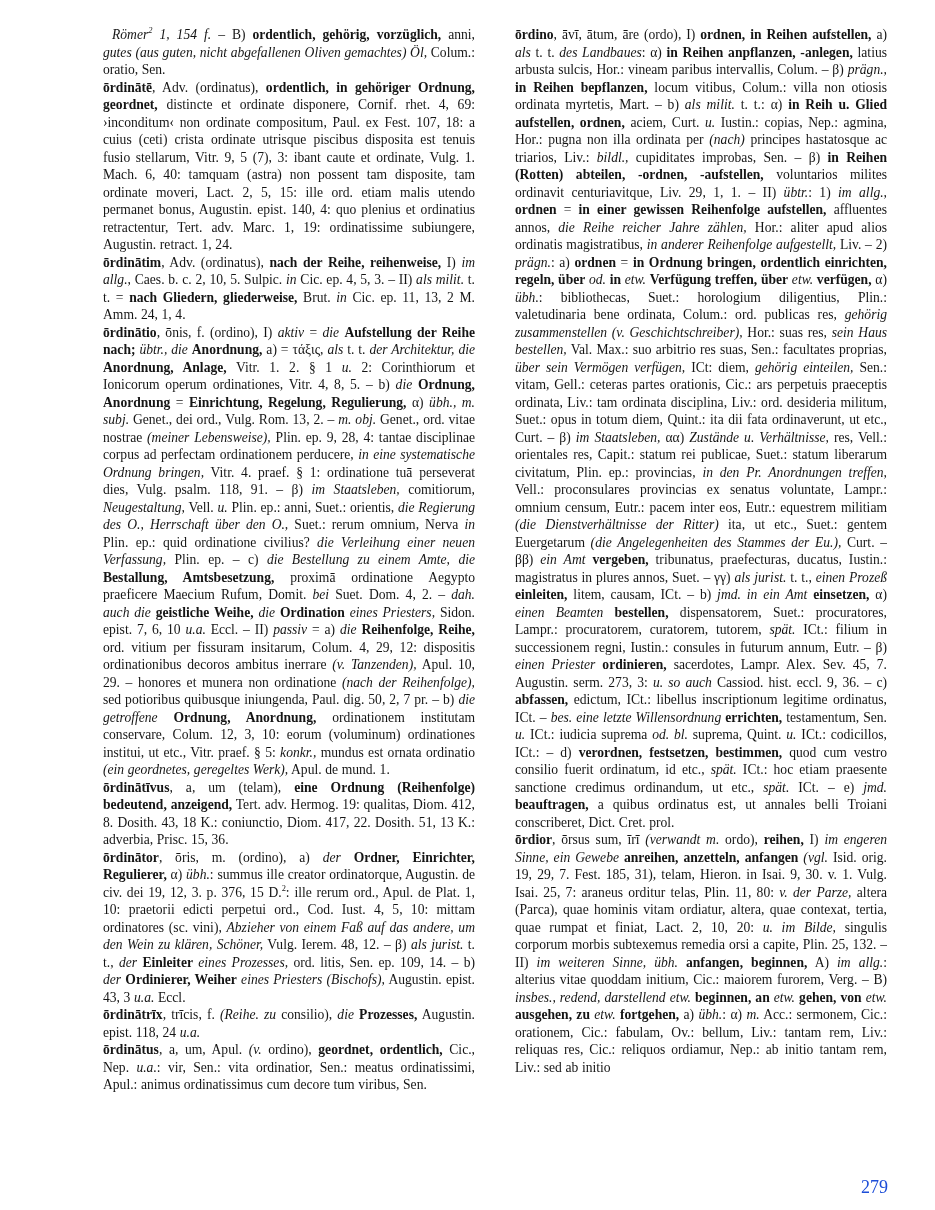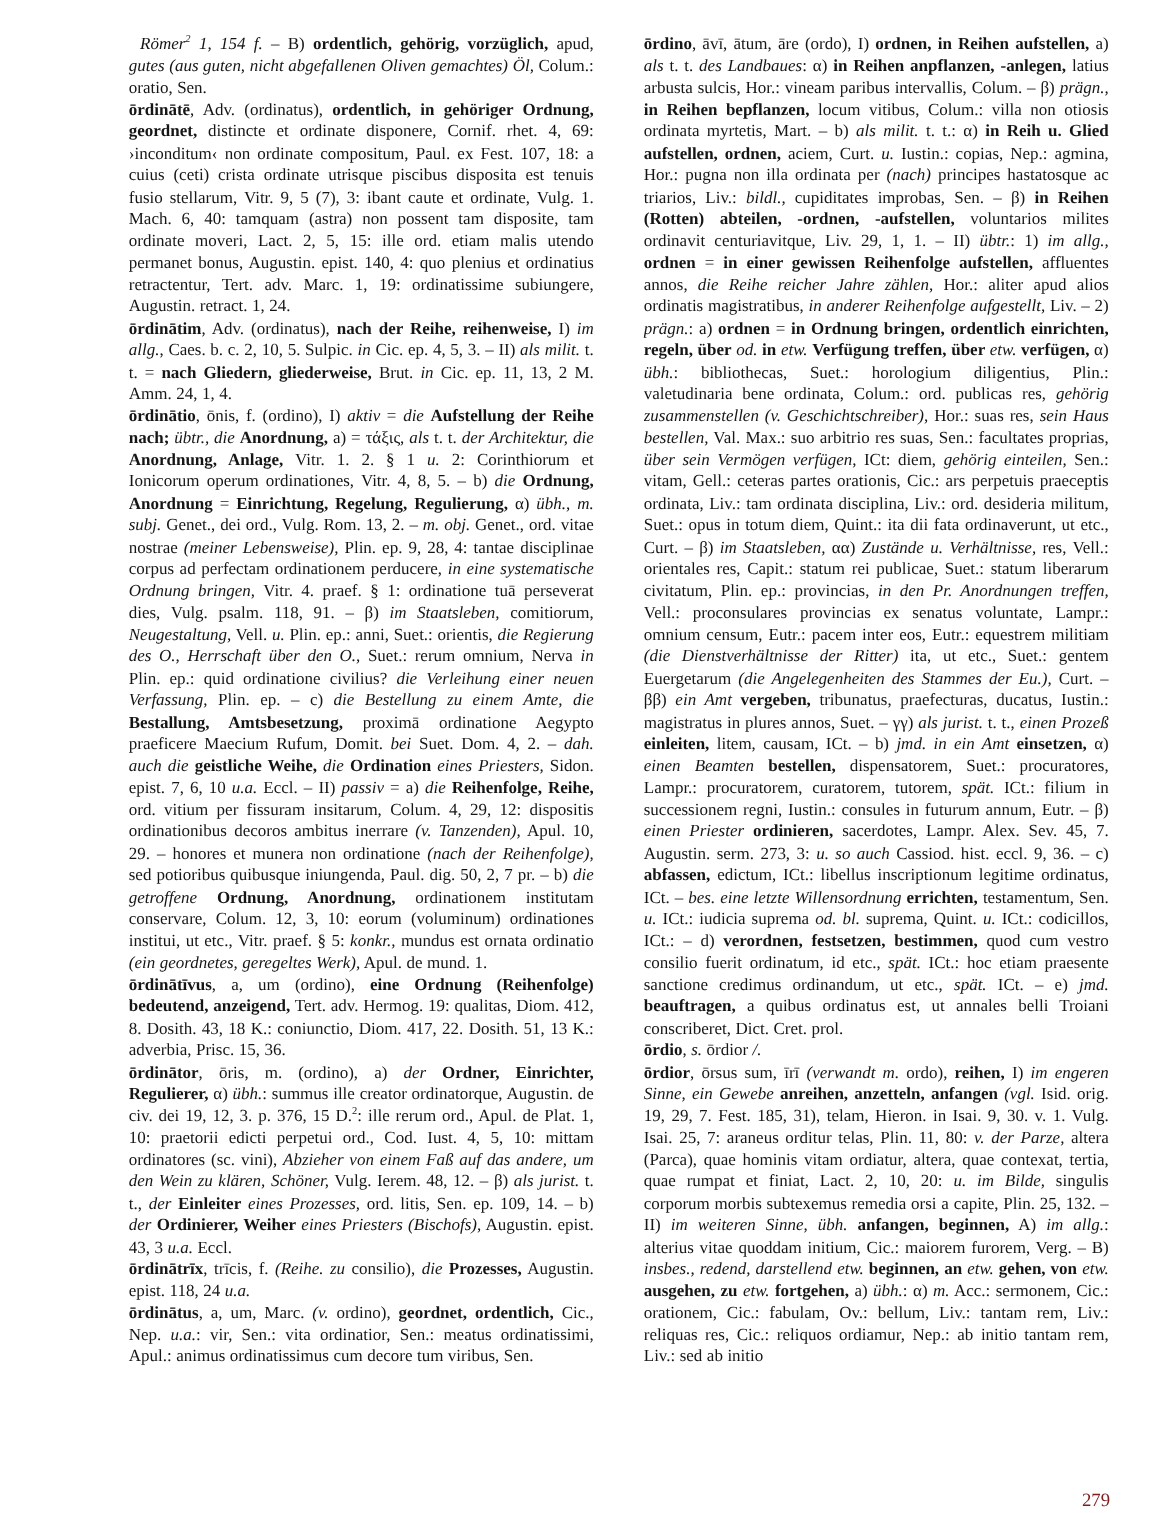--- a/index.html
+++ b/index.html
@@ -36,40 +36,39 @@
   }
   .col p.entry.indent { text-indent: 9px; }
   .seg-b  { font-weight: bold; }
   .seg-i  { font-style: italic; }
   .seg-bi { font-weight: bold; }
   .seg-sup  { vertical-align: super; font-size: 0.62em; line-height: 0; }
   .seg-isup { vertical-align: super; font-size: 0.62em; line-height: 0; font-style: italic; }
   .page-number {
     position: absolute;
     right: 47px;
-    bottom: 0;
-    font-size: 15px;
-    color: #7f1d1d;
+    bottom: 12px;
+    font-size: 18px;
+    color: #1d4ed8;
   }
 </style>
 </head>
 <body>
 
 <div class="page">
   <div class="columns">
     <div class="col">
-        <p class="entry indent"><span class="seg-i">Römer</span><span class="seg-isup">2</span><span class="seg-i"> 1, 154 f.</span><span> – B) </span><span class="seg-bi">ordentlich, gehörig, vorzüglich,</span><span> apud, </span><span class="seg-i">gutes (aus guten, nicht abgefallenen Oliven gemachtes) Öl,</span><span> Colum.: oratio, Sen.</span></p>
+        <p class="entry indent"><span class="seg-i">Römer</span><span class="seg-isup">2</span><span class="seg-i"> 1, 154 f.</span><span> – B) </span><span class="seg-bi">ordentlich, gehörig, vorzüglich,</span><span> anni, </span><span class="seg-i">gutes (aus guten, nicht abgefallenen Oliven gemachtes) Öl,</span><span> Colum.: oratio, Sen.</span></p>
         <p class="entry"><span class="seg-b">ōrdinātē</span><span>, Adv. (ordinatus), </span><span class="seg-bi">ordentlich, in gehöriger Ordnung, geordnet,</span><span> distincte et ordinate disponere, Cornif. rhet. 4, 69: ›inconditum‹ non ordinate compositum, Paul. ex Fest. 107, 18: a cuius (ceti) crista ordinate utrisque piscibus disposita est tenuis fusio stellarum, Vitr. 9, 5 (7), 3: ibant caute et ordinate, Vulg. 1. Mach. 6, 40: tamquam (astra) non possent tam disposite, tam ordinate moveri, Lact. 2, 5, 15: ille ord. etiam malis utendo permanet bonus, Augustin. epist. 140, 4: quo plenius et ordinatius retractentur, Tert. adv. Marc. 1, 19: ordinatissime subiungere, Augustin. retract. 1, 24.</span></p>
         <p class="entry"><span class="seg-b">ōrdinātim</span><span>, Adv. (ordinatus), </span><span class="seg-bi">nach der Reihe, reihenweise,</span><span> I) </span><span class="seg-i">im allg.</span><span>, Caes. b. c. 2, 10, 5. Sulpic. </span><span class="seg-i">in</span><span> Cic. ep. 4, 5, 3. – II) </span><span class="seg-i">als milit.</span><span> t. t. = </span><span class="seg-bi">nach Gliedern, gliederweise,</span><span> Brut. </span><span class="seg-i">in</span><span> Cic. ep. 11, 13, 2 M. Amm. 24, 1, 4.</span></p>
         <p class="entry"><span class="seg-b">ōrdinātio</span><span>, ōnis, f. (ordino), I) </span><span class="seg-i">aktiv</span><span> = </span><span class="seg-i">die</span><span> </span><span class="seg-bi">Aufstellung der Reihe nach;</span><span> </span><span class="seg-i">übtr., die</span><span> </span><span class="seg-bi">Anordnung,</span><span> a) = τάξις, </span><span class="seg-i">als</span><span> t. t. </span><span class="seg-i">der Architektur, die</span><span> </span><span class="seg-bi">Anordnung, Anlage,</span><span> Vitr. 1. 2. § 1 </span><span class="seg-i">u.</span><span> 2: Corinthiorum et Ionicorum operum ordinationes, Vitr. 4, 8, 5. – b) </span><span class="seg-i">die</span><span> </span><span class="seg-bi">Ordnung, Anordnung</span><span> = </span><span class="seg-bi">Einrichtung, Regelung, Regulierung,</span><span> α) </span><span class="seg-i">übh., m. subj.</span><span> Genet., dei ord., Vulg. Rom. 13, 2. – </span><span class="seg-i">m. obj.</span><span> Genet., ord. vitae nostrae </span><span class="seg-i">(meiner Lebensweise),</span><span> Plin. ep. 9, 28, 4: tantae disciplinae corpus ad perfectam ordinationem perducere, </span><span class="seg-i">in eine systematische Ordnung bringen,</span><span> Vitr. 4. praef. § 1: ordinatione tuā perseverat dies, Vulg. psalm. 118, 91. – β) </span><span class="seg-i">im Staatsleben,</span><span> comitiorum, </span><span class="seg-i">Neugestaltung,</span><span> Vell. </span><span class="seg-i">u.</span><span> Plin. ep.: anni, Suet.: orientis, </span><span class="seg-i">die Regierung des O., Herrschaft über den O.,</span><span> Suet.: rerum omnium, Nerva </span><span class="seg-i">in</span><span> Plin. ep.: quid ordinatione civilius? </span><span class="seg-i">die Verleihung einer neuen Verfassung,</span><span> Plin. ep. – c) </span><span class="seg-i">die Bestellung zu einem Amte, die</span><span> </span><span class="seg-bi">Bestallung, Amtsbesetzung,</span><span> proximā ordinatione Aegypto praeficere Maecium Rufum, Domit. </span><span class="seg-i">bei</span><span> Suet. Dom. 4, 2. – </span><span class="seg-i">dah. auch die</span><span> </span><span class="seg-bi">geistliche Weihe,</span><span> </span><span class="seg-i">die</span><span> </span><span class="seg-bi">Ordination</span><span> </span><span class="seg-i">eines Priesters,</span><span> Sidon. epist. 7, 6, 10 </span><span class="seg-i">u.a.</span><span> Eccl. – II) </span><span class="seg-i">passiv</span><span> = a) </span><span class="seg-i">die</span><span> </span><span class="seg-bi">Reihenfolge, Reihe,</span><span> ord. vitium per fissuram insitarum, Colum. 4, 29, 12: dispositis ordinationibus decoros ambitus inerrare </span><span class="seg-i">(v. Tanzenden),</span><span> Apul. 10, 29. – honores et munera non ordinatione </span><span class="seg-i">(nach der Reihenfolge),</span><span> sed potioribus quibusque iniungenda, Paul. dig. 50, 2, 7 pr. – b) </span><span class="seg-i">die getroffene</span><span> </span><span class="seg-bi">Ordnung, Anordnung,</span><span> ordinationem institutam conservare, Colum. 12, 3, 10: eorum (voluminum) ordinationes institui, ut etc., Vitr. praef. § 5: </span><span class="seg-i">konkr.,</span><span> mundus est ornata ordinatio </span><span class="seg-i">(ein geordnetes, geregeltes Werk),</span><span> Apul. de mund. 1.</span></p>
-        <p class="entry"><span class="seg-b">ōrdinātīvus</span><span>, a, um (ordino), </span><span class="seg-bi">eine Ordnung (Reihenfolge) bedeutend, anzeigend,</span><span> Tert. adv. Hermog. 19: qualitas, Diom. 412, 8. Dosith. 43, 18 K.: coniunctio, Diom. 417, 22. Dosith. 51, 13 K.: adverbia, Prisc. 15, 36.</span></p>
+        <p class="entry"><span class="seg-b">ōrdinātīvus</span><span>, a, um (telam), </span><span class="seg-bi">eine Ordnung (Reihenfolge) bedeutend, anzeigend,</span><span> Tert. adv. Hermog. 19: qualitas, Diom. 412, 8. Dosith. 43, 18 K.: coniunctio, Diom. 417, 22. Dosith. 51, 13 K.: adverbia, Prisc. 15, 36.</span></p>
         <p class="entry"><span class="seg-b">ōrdinātor</span><span>, ōris, m. (ordino), a) </span><span class="seg-i">der</span><span> </span><span class="seg-bi">Ordner, Einrichter, Regulierer,</span><span> α) </span><span class="seg-i">übh.</span><span>: summus ille creator ordinatorque, Augustin. de civ. dei 19, 12, 3. p. 376, 15 D.</span><span class="seg-sup">2</span><span>: ille rerum ord., Apul. de Plat. 1, 10: praetorii edicti perpetui ord., Cod. Iust. 4, 5, 10: mittam ordinatores (sc. vini), </span><span class="seg-i">Abzieher von einem Faß auf das andere, um den Wein zu klären, Schöner,</span><span> Vulg. Ierem. 48, 12. – β) </span><span class="seg-i">als jurist.</span><span> t. t., </span><span class="seg-i">der</span><span> </span><span class="seg-bi">Einleiter</span><span> </span><span class="seg-i">eines Prozesses,</span><span> ord. litis, Sen. ep. 109, 14. – b) </span><span class="seg-i">der</span><span> </span><span class="seg-bi">Ordinierer, Weiher</span><span> </span><span class="seg-i">eines Priesters (Bischofs),</span><span> Augustin. epist. 43, 3 </span><span class="seg-i">u.a.</span><span> Eccl.</span></p>
         <p class="entry"><span class="seg-b">ōrdinātrīx</span><span>, trīcis, f. </span><span class="seg-i">(Reihe. zu</span><span> consilio), </span><span class="seg-i">die</span><span> </span><span class="seg-bi">Prozesses,</span><span> Augustin. epist. 118, 24 </span><span class="seg-i">u.a.</span></p>
-        <p class="entry"><span class="seg-b">ōrdinātus</span><span>, a, um, Marc. </span><span class="seg-i">(v.</span><span> ordino), </span><span class="seg-bi">geordnet, ordentlich,</span><span> Cic., Nep. </span><span class="seg-i">u.a.</span><span>: vir, Sen.: vita ordinatior, Sen.: meatus ordinatissimi, Apul.: animus ordinatissimus cum decore tum viribus, Sen.</span></p>
+        <p class="entry"><span class="seg-b">ōrdinātus</span><span>, a, um, Apul. </span><span class="seg-i">(v.</span><span> ordino), </span><span class="seg-bi">geordnet, ordentlich,</span><span> Cic., Nep. </span><span class="seg-i">u.a.</span><span>: vir, Sen.: vita ordinatior, Sen.: meatus ordinatissimi, Apul.: animus ordinatissimus cum decore tum viribus, Sen.</span></p>
       </div>
     <div class="col">
         <p class="entry"><span class="seg-b">ōrdino</span><span>, āvī, ātum, āre (ordo), I) </span><span class="seg-bi">ordnen, in Reihen aufstellen,</span><span> a) </span><span class="seg-i">als</span><span> t. t. </span><span class="seg-i">des Landbaues</span><span>: α) </span><span class="seg-bi">in Reihen anpflanzen, -anlegen,</span><span> latius arbusta sulcis, Hor.: vineam paribus intervallis, Colum. – β) </span><span class="seg-i">prägn.,</span><span> </span><span class="seg-bi">in Reihen bepflanzen,</span><span> locum vitibus, Colum.: villa non otiosis ordinata myrtetis, Mart. – b) </span><span class="seg-i">als milit.</span><span> t. t.: α) </span><span class="seg-bi">in Reih u. Glied aufstellen, ordnen,</span><span> aciem, Curt. </span><span class="seg-i">u.</span><span> Iustin.: copias, Nep.: agmina, Hor.: pugna non illa ordinata per </span><span class="seg-i">(nach)</span><span> principes hastatosque ac triarios, Liv.: </span><span class="seg-i">bildl.,</span><span> cupiditates improbas, Sen. – β) </span><span class="seg-bi">in Reihen (Rotten) abteilen, -ordnen, -aufstellen,</span><span> voluntarios milites ordinavit centuriavitque, Liv. 29, 1, 1. – II) </span><span class="seg-i">übtr.</span><span>: 1) </span><span class="seg-i">im allg.,</span><span> </span><span class="seg-bi">ordnen</span><span> = </span><span class="seg-bi">in einer gewissen Reihenfolge aufstellen,</span><span> affluentes annos, </span><span class="seg-i">die Reihe reicher Jahre zählen,</span><span> Hor.: aliter apud alios ordinatis magistratibus, </span><span class="seg-i">in anderer Reihenfolge aufgestellt,</span><span> Liv. – 2) </span><span class="seg-i">prägn.</span><span>: a) </span><span class="seg-bi">ordnen</span><span> = </span><span class="seg-bi">in Ordnung bringen, ordentlich einrichten, regeln, über</span><span> </span><span class="seg-i">od.</span><span> </span><span class="seg-bi">in</span><span> </span><span class="seg-i">etw.</span><span> </span><span class="seg-bi">Verfügung treffen, über</span><span> </span><span class="seg-i">etw.</span><span> </span><span class="seg-bi">verfügen,</span><span> α) </span><span class="seg-i">übh.</span><span>: bibliothecas, Suet.: horologium diligentius, Plin.: valetudinaria bene ordinata, Colum.: ord. publicas res, </span><span class="seg-i">gehörig zusammenstellen (v. Geschichtschreiber),</span><span> Hor.: suas res, </span><span class="seg-i">sein Haus bestellen,</span><span> Val. Max.: suo arbitrio res suas, Sen.: facultates proprias, </span><span class="seg-i">über sein Vermögen verfügen,</span><span> ICt: diem, </span><span class="seg-i">gehörig einteilen,</span><span> Sen.: vitam, Gell.: ceteras partes orationis, Cic.: ars perpetuis praeceptis ordinata, Liv.: tam ordinata disciplina, Liv.: ord. desideria militum, Suet.: opus in totum diem, Quint.: ita dii fata ordinaverunt, ut etc., Curt. – β) </span><span class="seg-i">im Staatsleben,</span><span> αα) </span><span class="seg-i">Zustände u. Verhältnisse,</span><span> res, Vell.: orientales res, Capit.: statum rei publicae, Suet.: statum liberarum civitatum, Plin. ep.: provincias, </span><span class="seg-i">in den Pr. Anordnungen treffen,</span><span> Vell.: proconsulares provincias ex senatus voluntate, Lampr.: omnium censum, Eutr.: pacem inter eos, Eutr.: equestrem militiam </span><span class="seg-i">(die Dienstverhältnisse der Ritter)</span><span> ita, ut etc., Suet.: gentem Euergetarum </span><span class="seg-i">(die Angelegenheiten des Stammes der Eu.),</span><span> Curt. – ββ) </span><span class="seg-i">ein Amt</span><span> </span><span class="seg-bi">vergeben,</span><span> tribunatus, praefecturas, ducatus, Iustin.: magistratus in plures annos, Suet. – γγ) </span><span class="seg-i">als jurist.</span><span> t. t., </span><span class="seg-i">einen Prozeß</span><span> </span><span class="seg-bi">einleiten,</span><span> litem, causam, ICt. – b) </span><span class="seg-i">jmd. in ein Amt</span><span> </span><span class="seg-bi">einsetzen,</span><span> α) </span><span class="seg-i">einen Beamten</span><span> </span><span class="seg-bi">bestellen,</span><span> dispensatorem, Suet.: procuratores, Lampr.: procuratorem, curatorem, tutorem, </span><span class="seg-i">spät.</span><span> ICt.: filium in successionem regni, Iustin.: consules in futurum annum, Eutr. – β) </span><span class="seg-i">einen Priester</span><span> </span><span class="seg-bi">ordinieren,</span><span> sacerdotes, Lampr. Alex. Sev. 45, 7. Augustin. serm. 273, 3: </span><span class="seg-i">u. so auch</span><span> Cassiod. hist. eccl. 9, 36. – c) </span><span class="seg-bi">abfassen,</span><span> edictum, ICt.: libellus inscriptionum legitime ordinatus, ICt. – </span><span class="seg-i">bes. eine letzte Willensordnung</span><span> </span><span class="seg-bi">errichten,</span><span> testamentum, Sen. </span><span class="seg-i">u.</span><span> ICt.: iudicia suprema </span><span class="seg-i">od. bl.</span><span> suprema, Quint. </span><span class="seg-i">u.</span><span> ICt.: codicillos, ICt.: – d) </span><span class="seg-bi">verordnen, festsetzen, bestimmen,</span><span> quod cum vestro consilio fuerit ordinatum, id etc., </span><span class="seg-i">spät.</span><span> ICt.: hoc etiam praesente sanctione credimus ordinandum, ut etc., </span><span class="seg-i">spät.</span><span> ICt. – e) </span><span class="seg-i">jmd.</span><span> </span><span class="seg-bi">beauftragen,</span><span> a quibus ordinatus est, ut annales belli Troiani conscriberet, Dict. Cret. prol.</span></p>
-        <p class="entry"><span class="seg-b">ōrdio</span><span>, </span><span class="seg-i">s.</span><span> ōrdior </span><span class="seg-i">/.</span></p>
         <p class="entry"><span class="seg-b">ōrdior</span><span>, ōrsus sum, īrī </span><span class="seg-i">(verwandt m.</span><span> ordo), </span><span class="seg-bi">reihen,</span><span> I) </span><span class="seg-i">im engeren Sinne, ein Gewebe</span><span> </span><span class="seg-bi">anreihen, anzetteln, anfangen</span><span> </span><span class="seg-i">(vgl.</span><span> Isid. orig. 19, 29, 7. Fest. 185, 31), telam, Hieron. in Isai. 9, 30. v. 1. Vulg. Isai. 25, 7: araneus orditur telas, Plin. 11, 80: </span><span class="seg-i">v. der Parze,</span><span> altera (Parca), quae hominis vitam ordiatur, altera, quae contexat, tertia, quae rumpat et finiat, Lact. 2, 10, 20: </span><span class="seg-i">u. im Bilde,</span><span> singulis corporum morbis subtexemus remedia orsi a capite, Plin. 25, 132. – II) </span><span class="seg-i">im weiteren Sinne, übh.</span><span> </span><span class="seg-bi">anfangen, beginnen,</span><span> A) </span><span class="seg-i">im allg.</span><span>: alterius vitae quoddam initium, Cic.: maiorem furorem, Verg. – B) </span><span class="seg-i">insbes., redend, darstellend etw.</span><span> </span><span class="seg-bi">beginnen, an</span><span> </span><span class="seg-i">etw.</span><span> </span><span class="seg-bi">gehen, von</span><span> </span><span class="seg-i">etw.</span><span> </span><span class="seg-bi">ausgehen, zu</span><span> </span><span class="seg-i">etw.</span><span> </span><span class="seg-bi">fortgehen,</span><span> a) </span><span class="seg-i">übh.</span><span>: α) </span><span class="seg-i">m.</span><span> Acc.: sermonem, Cic.: orationem, Cic.: fabulam, Ov.: bellum, Liv.: tantam rem, Liv.: reliquas res, Cic.: reliquos ordiamur, Nep.: ab initio tantam rem, Liv.: sed ab initio</span></p>
       </div>
   </div>
   <div class="page-number">279</div>
 </div>
 
 </body></html>

